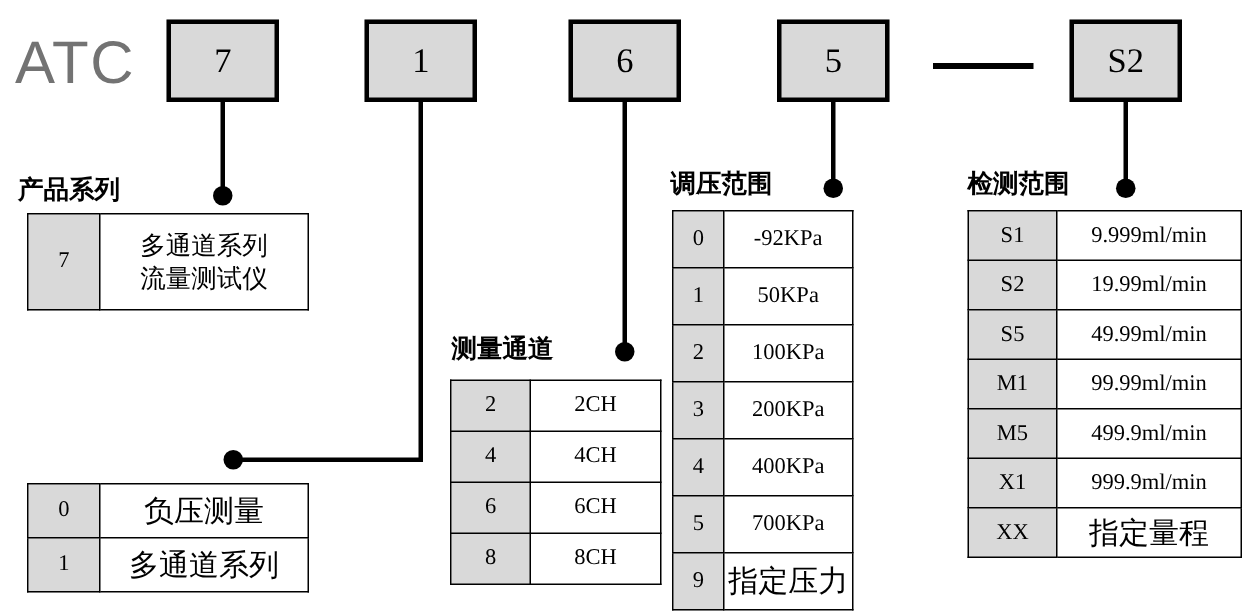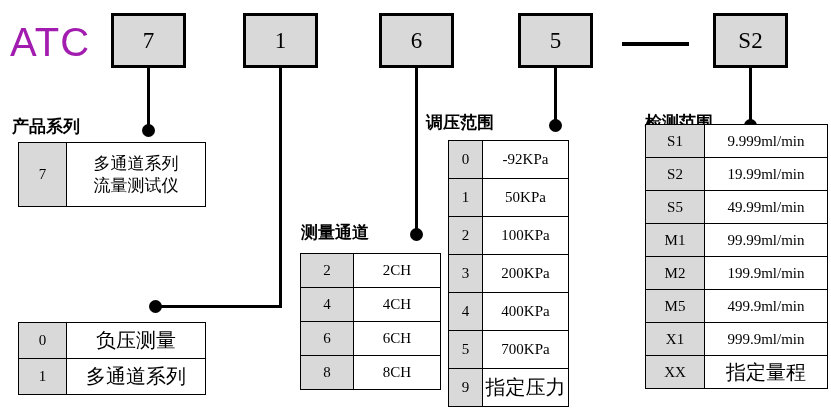--- a/index.html
+++ b/index.html
@@ -15,21 +15,21 @@
     font-family: "Liberation Serif", serif;
     overflow: hidden;
   }
 
   
   .brand {
     position: absolute;
     font-family: "Liberation Sans", sans-serif;
     font-size: 40px;
     letter-spacing: 1px;
-    color: #a21caf;
+    color: #737373;
     line-height: 1;
   }
   .codebox {
     position: absolute;
     background: #d9d9d9;
     border: 3px solid #000;
     box-sizing: border-box;
     display: flex;
     align-items: center;
     justify-content: center;
@@ -128,21 +128,21 @@
   <div class="dot" style="left:410px; top:228px;"></div>
 
   <div class="vline" style="left:554px; top:68px; height:56px;"></div>
   <div class="dot" style="left:549px; top:119px;"></div>
 
   <div class="vline" style="left:749px; top:68px; height:56px;"></div>
   <div class="dot" style="left:744px; top:119px;"></div>
 
   <div class="caption" style="left:12px; top:118px;">产品系列</div>
   <div class="caption" style="left:301px; top:224px;">测量通道</div>
-  <div class="caption" style="left:426px; top:114px;">调压范围</div>
+  <div class="caption" style="left:447px; top:114px;">调压范围</div>
   <div class="caption" style="left:645px; top:114px;">检测范围</div>
 
   <table class="tbl" style="left:18px; top:142px; width:185px;">
     <tbody>
         <tr>
       <td class="code" style="width:47px; height:63px;">7</td>
       <td class="val two-line" style="width:138px; height:63px;">
         <div>多通道系列</div>
         <div>流量测试仪</div>
       </td>
@@ -210,43 +210,39 @@
       <td class="code" style="height:37px;">5</td>
       <td class="val" style="height:37px;">700KPa</td>
     </tr>
     <tr>
       <td class="code" style="height:37px;">9</td>
       <td class="val cn" style="height:37px;">指定压力</td>
     </tr>
   </tbody>
     </table>
 
-  <table class="tbl" style="left:645px; top:124px; width:180px;">
+  <table class="tbl" style="left:645px; top:140px; width:180px;">
     <tbody>
         <tr>
       <td class="code" style="width:58px; height:32px;">S1</td>
       <td class="val" style="width:122px; height:32px;">9.999ml/min</td>
     </tr>
     <tr>
       <td class="code" style="height:32px;">S2</td>
       <td class="val" style="height:32px;">19.99ml/min</td>
     </tr>
     <tr>
       <td class="code" style="height:32px;">S5</td>
       <td class="val" style="height:32px;">49.99ml/min</td>
     </tr>
     <tr>
       <td class="code" style="height:32px;">M1</td>
       <td class="val" style="height:32px;">99.99ml/min</td>
     </tr>
     <tr>
-      <td class="code" style="height:32px;">M2</td>
-      <td class="val" style="height:32px;">199.9ml/min</td>
-    </tr>
-    <tr>
       <td class="code" style="height:32px;margin-top:12px;">M5</td>
       <td class="val" style="height:32px;">499.9ml/min</td>
     </tr>
     <tr>
       <td class="code" style="height:32px;">X1</td>
       <td class="val" style="height:32px;">999.9ml/min</td>
     </tr>
     <tr>
       <td class="code" style="height:32px;">XX</td>
       <td class="val cn" style="height:32px;">指定量程</td>

